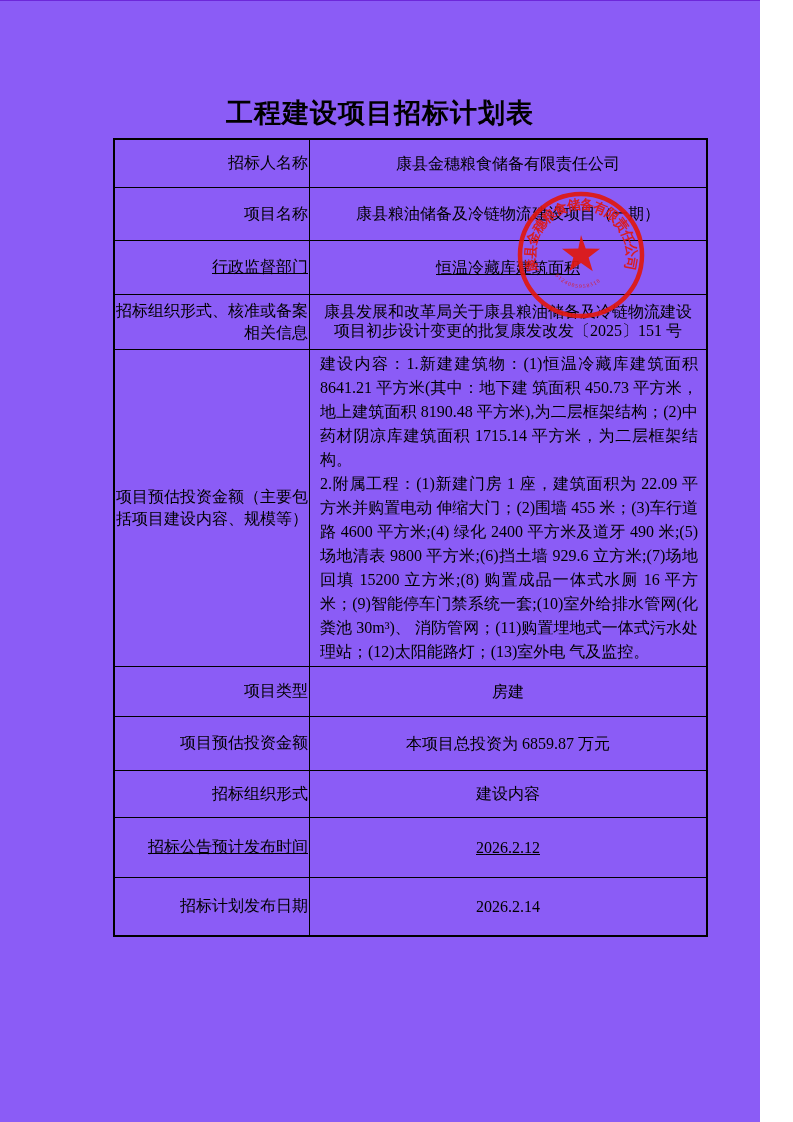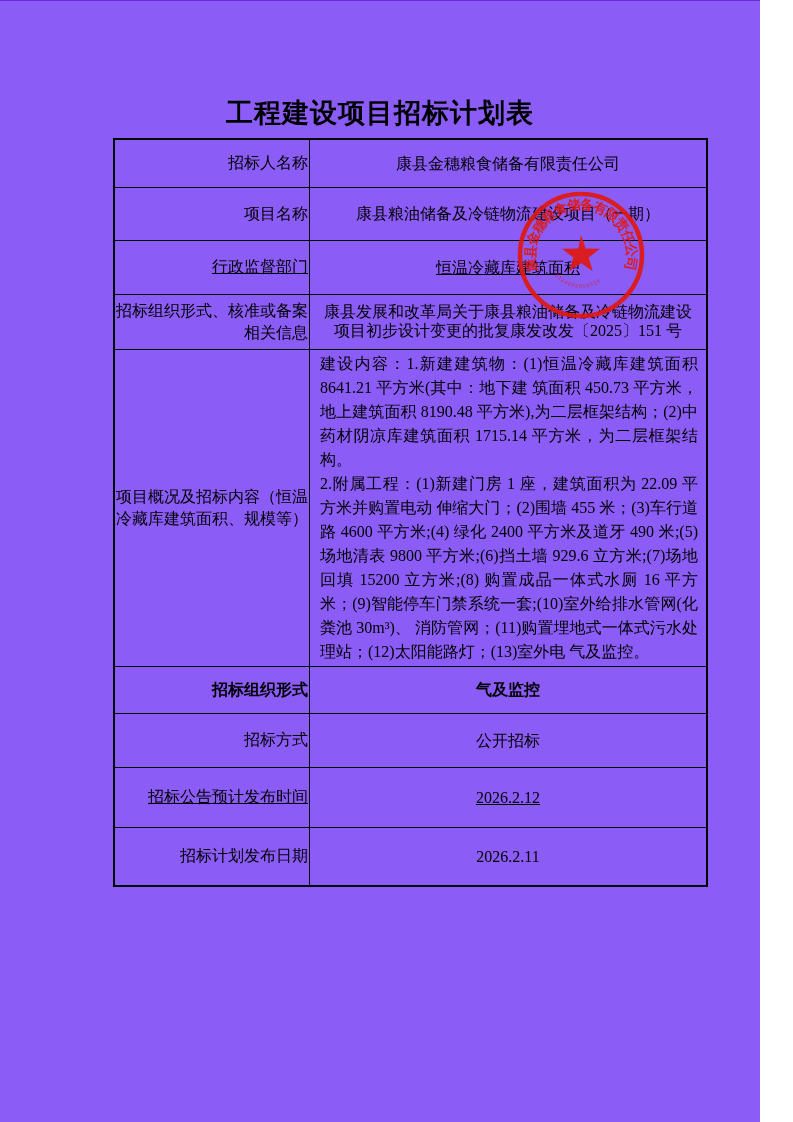--- a/index.html
+++ b/index.html
@@ -94,41 +94,45 @@
       </tr>
       <tr style="height:54px;text-decoration:underline;">
         <td class="label">行政监督部门</td>
         <td class="value">恒温冷藏库建筑面积</td>
       </tr>
       <tr style="height:55px;">
         <td class="label">招标组织形式、核准或备案相关信息</td>
         <td class="value tight">康县发展和改革局关于康县粮油储备及冷链物流建设项目初步设计变更的批复康发改发〔2025〕151 号</td>
       </tr>
       <tr style="height:291px;">
-        <td class="label">项目概况及招标内容（恒温冷藏库建筑面积、规模等）</td>
+        <td class="label">项目预估投资金额（主要包括项目建设内容、规模等）</td>
         <td class="value long">
           <p>建设内容：1.新建建筑物：(1)恒温冷藏库建筑面积 8641.21 平方米(其中：地下建 筑面积 450.73 平方米，地上建筑面积 8190.48 平方米),为二层框架结构；(2)中药材阴凉库建筑面积 1715.14 平方米，为二层框架结构。</p>
           <p>2.附属工程：(1)新建门房 1 座，建筑面积为 22.09 平方米并购置电动 伸缩大门；(2)围墙 455 米；(3)车行道路 4600 平方米;(4) 绿化 2400 平方米及道牙 490 米;(5)场地清表 9800 平方米;(6)挡土墙 929.6 立方米;(7)场地回填 15200 立方米;(8) 购置成品一体式水厕 16 平方米；(9)智能停车门禁系统一套;(10)室外给排水管网(化粪池 30m³)、 消防管网；(11)购置埋地式一体式污水处理站；(12)太阳能路灯；(13)室外电 气及监控。</p>
         </td>
       </tr>
-      <tr style="height:47px;font-weight:bold;">
-        <td class="label">招标组织形式</td>
-        <td class="value">气及监控</td>
+      <tr style="height:50px;">
+        <td class="label">项目类型</td>
+        <td class="value">房建</td>
       </tr>
       <tr style="height:54px;">
-        <td class="label">招标方式</td>
-        <td class="value">公开招标</td>
+        <td class="label">项目预估投资金额</td>
+        <td class="value">本项目总投资为 6859.87 万元</td>
+      </tr>
+      <tr style="height:47px;">
+        <td class="label">招标组织形式</td>
+        <td class="value">建设内容</td>
       </tr>
       <tr style="height:60px;text-decoration:underline;">
         <td class="label">招标公告预计发布时间</td>
         <td class="value">2026.2.12</td>
       </tr>
       <tr style="height:59px;border-radius:10px;">
         <td class="label">招标计划发布日期</td>
-        <td class="value">2026.2.11</td>
+        <td class="value">2026.2.14</td>
       </tr>
     </tbody>
   </table>
 
   <svg class="seal" viewBox="0 0 136 136" xmlns="http://www.w3.org/2000/svg">
     <defs>
       <path id="sealTextArc" d="M 24.77 83.73 A 46 46 0 1 1 111.23 83.73" fill="none"></path>
       <path id="sealSerialArc" d="M 40.97 86.93 A 33 33 0 0 0 95.03 86.93" fill="none"></path>
     </defs>
     <circle cx="68" cy="68" r="61" fill="none" stroke-width="4.5" stroke="#e0180f"></circle>

